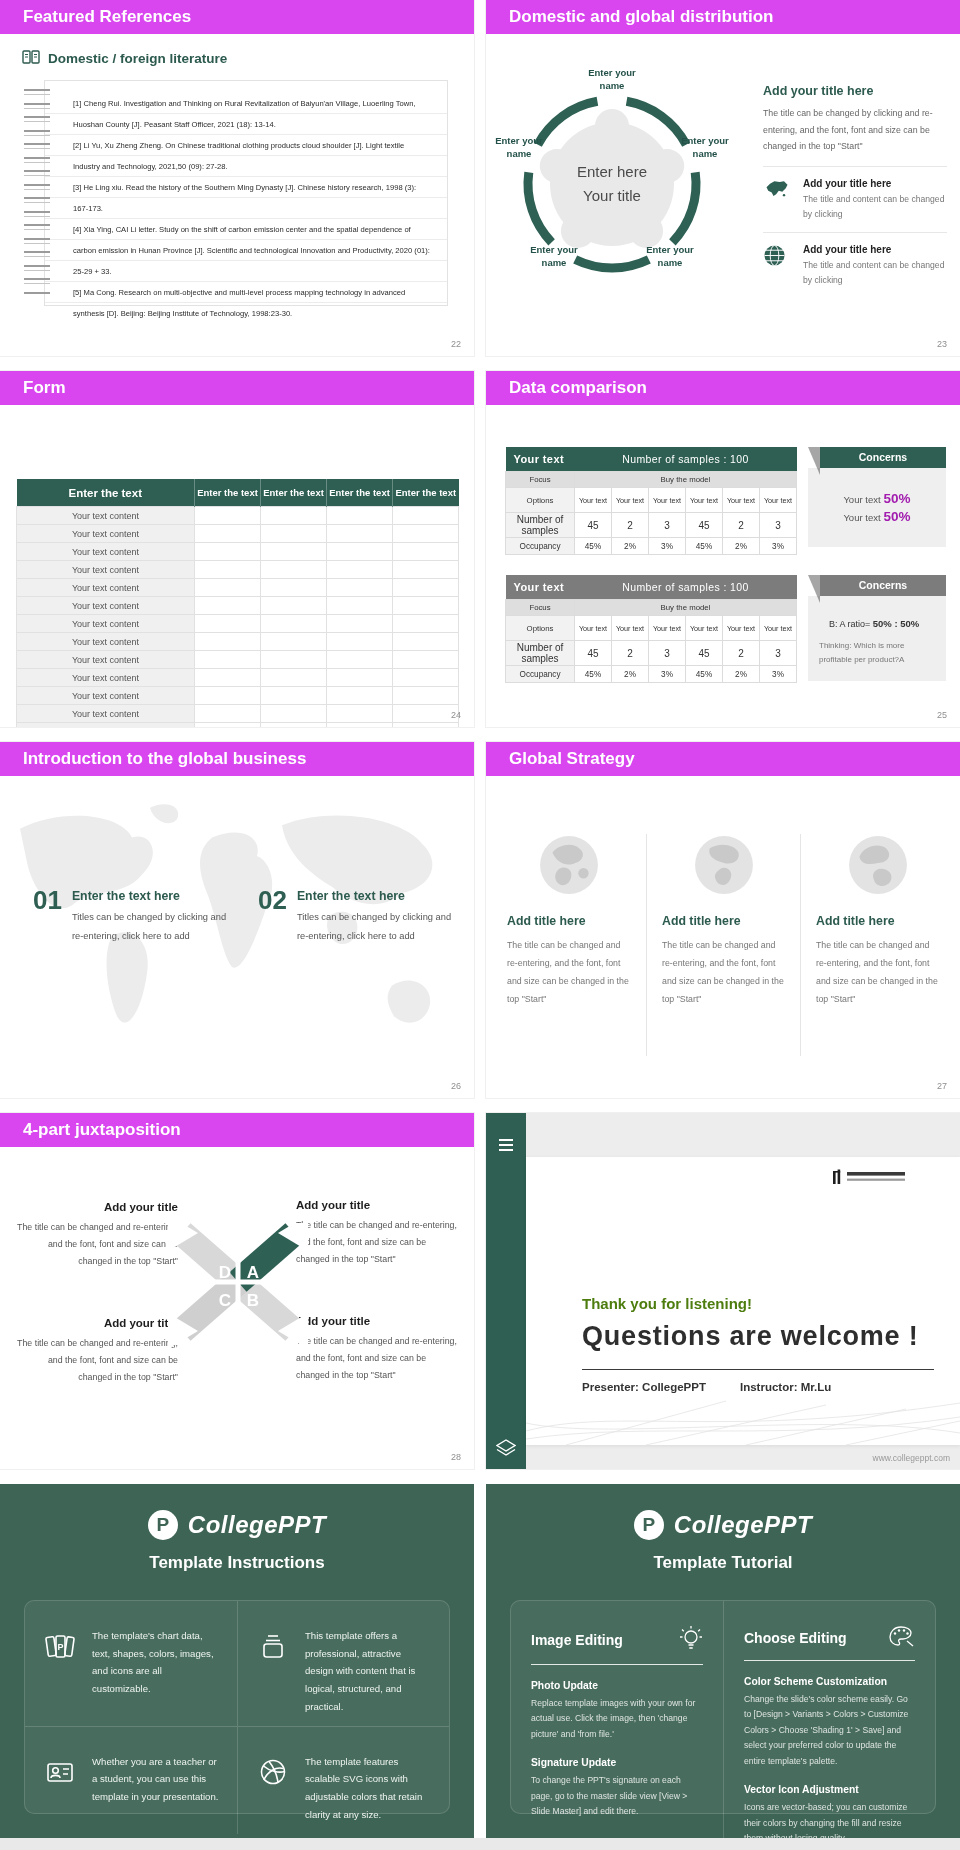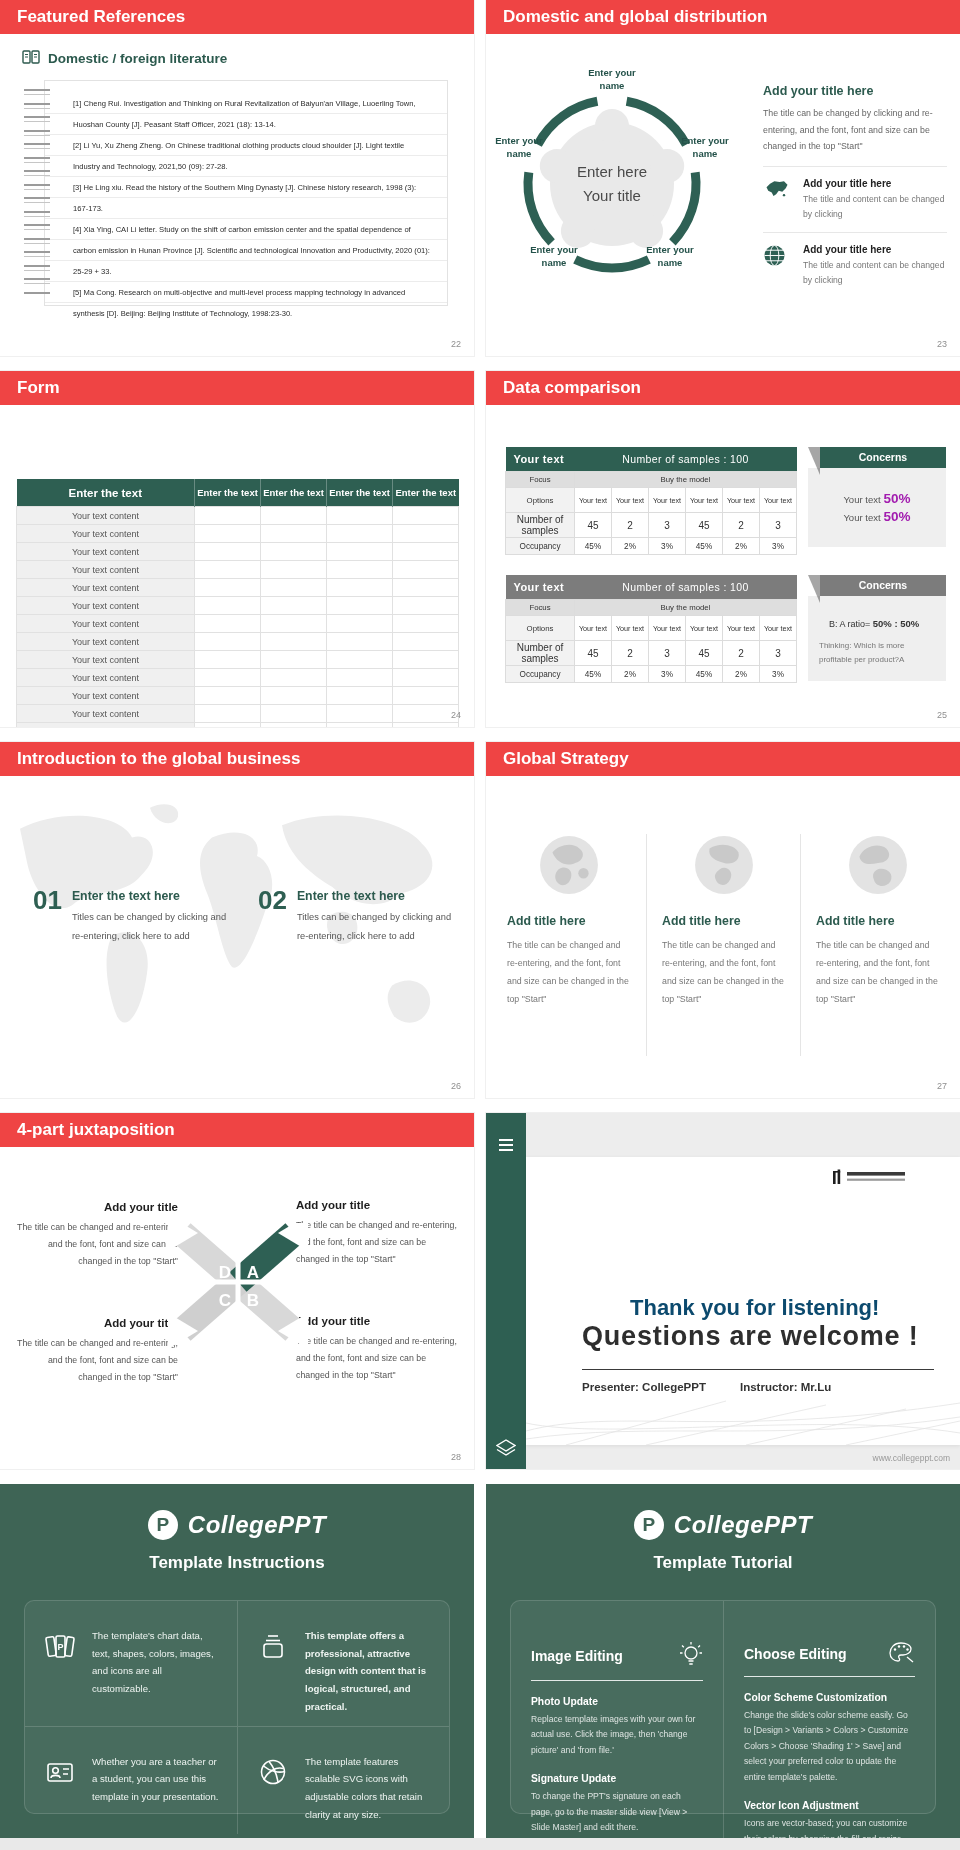--- a/index.html
+++ b/index.html
@@ -1,18 +1,18 @@
 <!DOCTYPE html>
 <html><head>
 <meta charset="utf-8">
 <style>
   html,body{margin:0;padding:0;background:#fff;}
   .page{position:relative;width:960px;height:1850px;background:#ffffff;font-family:"Liberation Sans",sans-serif;overflow:hidden;}
   .slide{position:absolute;width:474px;height:356px;background:#fff;outline:1px solid #f0f0f0;overflow:hidden;}
-  .sh{height:34px;background:#ef4444;color:#fff;font-size:17px;font-weight:700;line-height:34px;padding-left:17px;}
+  .sh{height:34px;background:#d946ef;color:#fff;font-size:17px;font-weight:700;line-height:34px;padding-left:23px;}
   .pn{position:absolute;right:13px;bottom:7px;font-size:9px;color:#8f8f8f;}
 
   
   .lit-head{position:absolute;left:22px;top:50px;display:flex;align-items:center;gap:8px;color:#2C5A4E;font-size:13.5px;font-weight:700;}
   .refbox{position:absolute;left:44px;top:80px;width:402px;height:224px;border:1px solid #e2e2e2;background:#fff;}
   .refs{position:absolute;inset:0;padding:12px 16px 0 28px;font-size:7.6px;color:#2b2b2b;line-height:21px;
         background-image:repeating-linear-gradient(180deg,transparent 0 20px,#ececec 20px 21px);background-position:0 12px;}
   .refs p{margin:0;}
   .spiral{position:absolute;left:24px;top:86px;width:26px;height:210px;z-index:2;
         background:repeating-linear-gradient(180deg,transparent 0 3px,#9b9b9b 3px 5px,transparent 5px 8px,#c6c6c6 8px 9px,transparent 9px 13.5px);}
@@ -86,43 +86,43 @@
   .xgfx{position:absolute;left:168px;top:110px;}
 
   
   .thanks{background:#ededed;}
   .tside{position:absolute;left:0;top:0;width:40px;height:356px;background:#2E5F52;}
   .burger{position:absolute;left:13px;top:26px;width:14px;}
   .burger span{display:block;height:2px;background:#fff;margin-bottom:3px;}
   .tlayers{position:absolute;left:10px;top:326px;}
   .tcard{position:absolute;left:40px;top:44px;right:0;height:288px;background:#fff;box-shadow:0 1px 4px rgba(0,0,0,.08);}
   .ulogo{position:absolute;right:16px;top:12px;}
-  .t1{position:absolute;left:56px;top:138px;font-size:22px;font-weight:700;color:#0c4a6e;margin-left:48px;}
+  .t1{position:absolute;left:56px;top:138px;font-size:15px;font-weight:700;color:#4d7c0f;}
   .t2{position:absolute;left:56px;top:164px;font-size:27px;font-weight:800;color:#2e2e2e;letter-spacing:.8px;}
   .tline{position:absolute;left:56px;top:212px;width:352px;border-top:1.5px solid #3a3a3a;}
   .tpres{position:absolute;left:56px;top:224px;font-size:11.5px;font-weight:700;color:#333;display:flex;gap:34px;}
   .tweb{position:absolute;right:10px;bottom:6px;font-size:8.5px;color:#999;}
   .twire{position:absolute;left:0;bottom:0;}
 
   
   .footer{position:absolute;top:1484px;width:474px;height:354px;background:#3E6455;}
   .fbrand{display:flex;justify-content:center;align-items:center;gap:10px;padding-top:26px;}
   .fbadge{width:30px;height:30px;border-radius:50%;background:#fff;color:#3E6455;font-weight:800;font-size:19px;display:flex;align-items:center;justify-content:center;}
   .fbrand .bt{color:#fff;font-size:24px;font-weight:800;font-style:italic;letter-spacing:.5px;}
   .ftitle{text-align:center;color:#fff;font-size:17px;font-weight:700;margin-top:13px;}
   .fbox{position:absolute;left:24px;top:116px;width:426px;bottom:24px;background:rgba(255,255,255,.055);border:1px solid rgba(255,255,255,.14);border-radius:10px;display:grid;grid-template-columns:1fr 1fr;box-sizing:border-box;}
   .fitem{padding:26px 18px 10px;display:flex;gap:13px;}
-  .fitem:nth-child(2){border-left:1px solid rgba(255,255,255,.16);font-weight:bold;}
+  .fitem:nth-child(2){border-left:1px solid rgba(255,255,255,.16);}
   .fitem:nth-child(4){border-left:1px solid rgba(255,255,255,.16);justify-content:space-between;}
   .fitem:nth-child(1),.fitem:nth-child(2){border-bottom:1px solid rgba(255,255,255,.16);}
   .fitem .fic{flex:0 0 36px;padding-top:2px;}
   .fitem p{margin:0;font-size:9.6px;line-height:1.85;color:#eef4f1;}
   .tcol{padding:24px 20px 10px;}
   .tcol+.tcol{border-left:1px solid rgba(255,255,255,.16);}
-  .tcol .thd{display:flex;justify-content:space-between;align-items:center;color:#fff;font-size:14px;font-weight:700;border-bottom:1px solid rgba(255,255,255,.85);padding-bottom:10px;margin-top:16px;}
+  .tcol .thd{display:flex;justify-content:space-between;align-items:center;color:#fff;font-size:14px;font-weight:700;border-bottom:1px solid rgba(255,255,255,.85);padding-bottom:10px;}
   .tsec h5{margin:15px 0 5px;font-size:10.3px;font-weight:700;color:#fff;}
   .tsec p{margin:0;font-size:8.6px;line-height:1.8;color:rgba(255,255,255,.82);}
   .bstrip{position:absolute;left:0;top:1838px;width:960px;height:12px;background:#e9e9e9;}
 </style>
 </head>
 <body>
 
 <div class="page">
 
   <div class="slide" style="left:0;top:0;">

